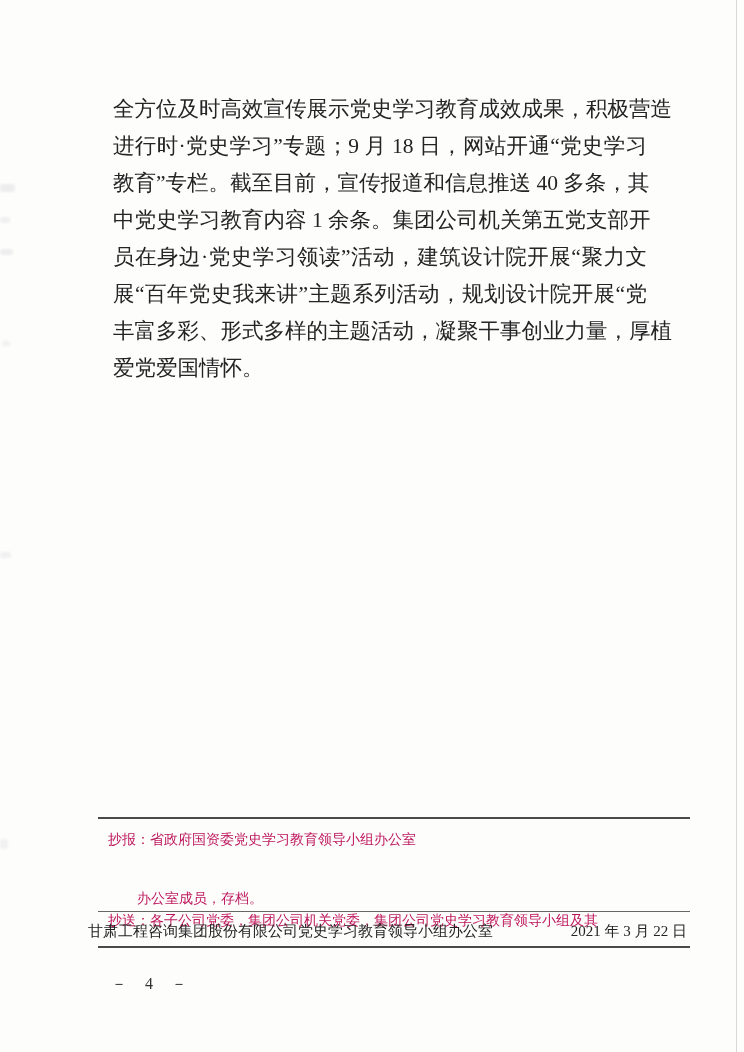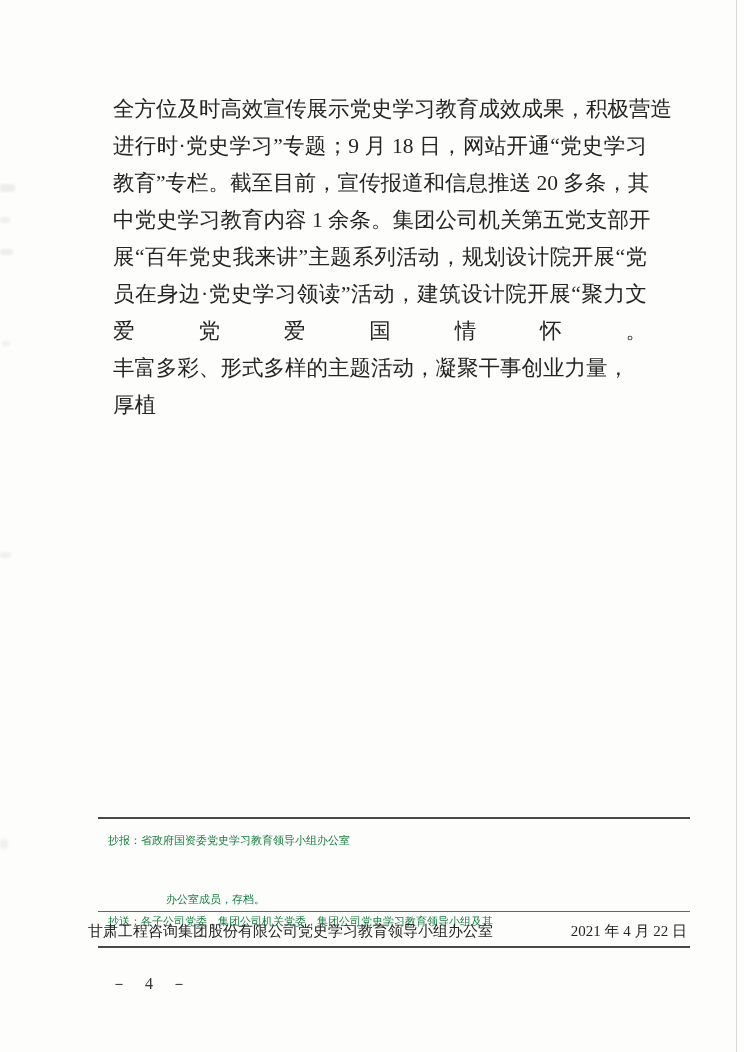--- a/index.html
+++ b/index.html
@@ -38,28 +38,28 @@
     left: 98px; width: 592px;
     background: #4a4a4a;
   }
   .rule-top    { top: 817px; height: 2px; }
   .rule-mid    { top: 911px; height: 1px; background: #666; }
   .rule-bottom { top: 946px; height: 2px; }
 
   .footer-row {
     position: absolute;
     left: 108px;
-    font-size: 11px;
+    font-size: 14px;
     line-height: 20px;
-    color: #15803d;
+    color: #be185d;
     white-space: nowrap;
   }
   .row-copy-report { top: 830px; }
   .row-copy-send   { top: 911px; }
-  .row-copy-send2  { top: 889px; left: 166px; }
+  .row-copy-send2  { top: 889px; left: 137px; }
 
   .issuer-row {
     position: absolute;
     left: 88px; top: 920px; width: 599px;
     display: flex;
     justify-content: space-between;
     align-items: baseline;
     font-size: 15px;
     line-height: 22px;
     color: #242424;
@@ -92,47 +92,47 @@
   .sm4 { left: 2px; top: 341px; width: 8px;  height: 5px; background: #f1f1f1; }
   .sm5 { left: 0;  top: 552px; width: 11px; height: 6px; background: #f0f0f0; }
   .sm6 { left: 0;  top: 839px; width: 8px;  height: 10px; background: #f1f1f1; }
 </style>
 </head>
 <body>
 
 <div class="body-text">
     <div class="body-line">全方位及时高效宣传展示党史学习教育成效成果，积极营造</div>
     <div class="body-line">进行时·党史学习”专题；9 月 18 日，网站开通“党史学习</div>
-    <div class="body-line">教育”专栏。截至目前，宣传报道和信息推送 20 多条，其</div>
+    <div class="body-line">教育”专栏。截至目前，宣传报道和信息推送 40 多条，其</div>
     <div class="body-line">中党史学习教育内容 1 余条。集团公司机关第五党支部开</div>
+    <div class="body-line">员在身边·党史学习领读”活动，建筑设计院开展“聚力文</div>
     <div class="body-line">展“百年党史我来讲”主题系列活动，规划设计院开展“党</div>
-    <div class="body-line">员在身边·党史学习领读”活动，建筑设计院开展“聚力文</div>
+    <div class="body-line">丰富多彩、形式多样的主题活动，凝聚干事创业力量，厚植</div>
     <div class="body-line">爱党爱国情怀。</div>
-    <div class="body-line">丰富多彩、形式多样的主题活动，凝聚干事创业力量，厚植</div>
   </div>
 
 <div class="rule rule-top"></div>
 
 <div class="footer-row row-copy-report">
   <span>抄报：</span><span>省政府国资委党史学习教育领导小组办公室</span>
 </div>
 
 <div class="footer-row row-copy-send">
   <span>抄送：</span><span>各子公司党委，集团公司机关党委，集团公司党史学习教育领导小组及其</span>
 </div>
 
 <div class="footer-row row-copy-send2">
   <span>办公室成员，存档。</span>
 </div>
 
 <div class="rule rule-mid"></div>
 
 <div class="issuer-row">
   <span>甘肃工程咨询集团股份有限公司党史学习教育领导小组办公室</span>
-  <span>2021 年 4 月 22 日</span>
+  <span>2021 年 3 月 22 日</span>
 </div>
 
 <div class="rule rule-bottom"></div>
 
 <div class="page-number">－ 4 －</div>
 
 <div class="scan-edge-right"></div>
 <div class="smudge sm1"></div>
 <div class="smudge sm2"></div>
 <div class="smudge sm3"></div>

